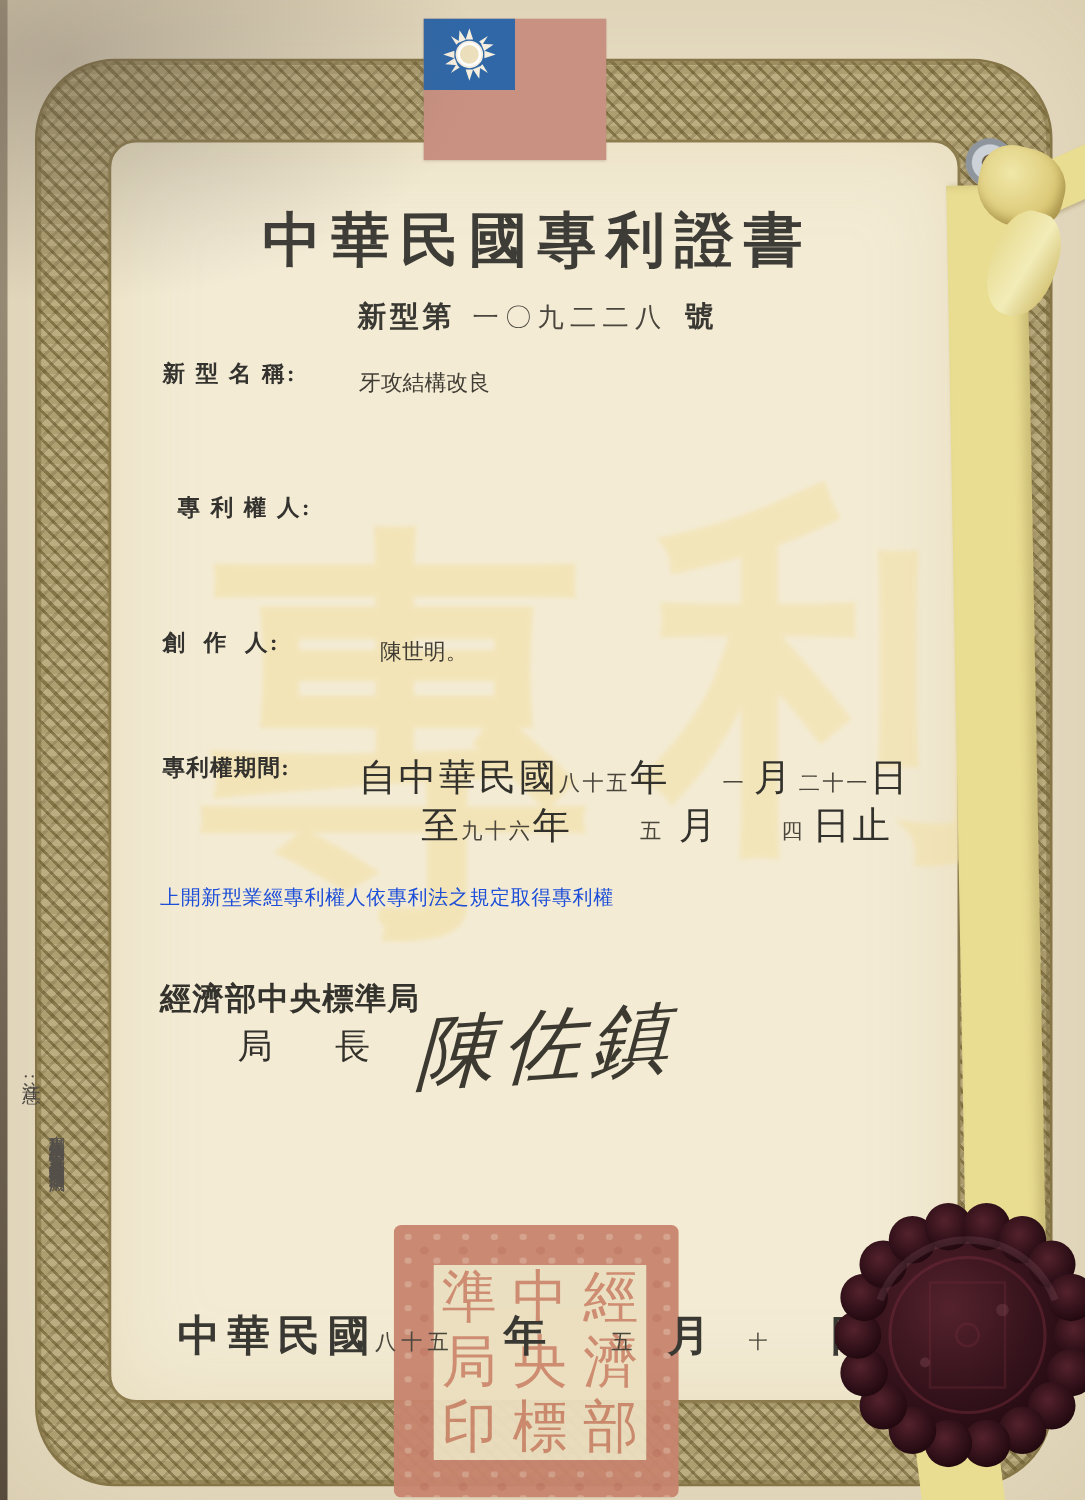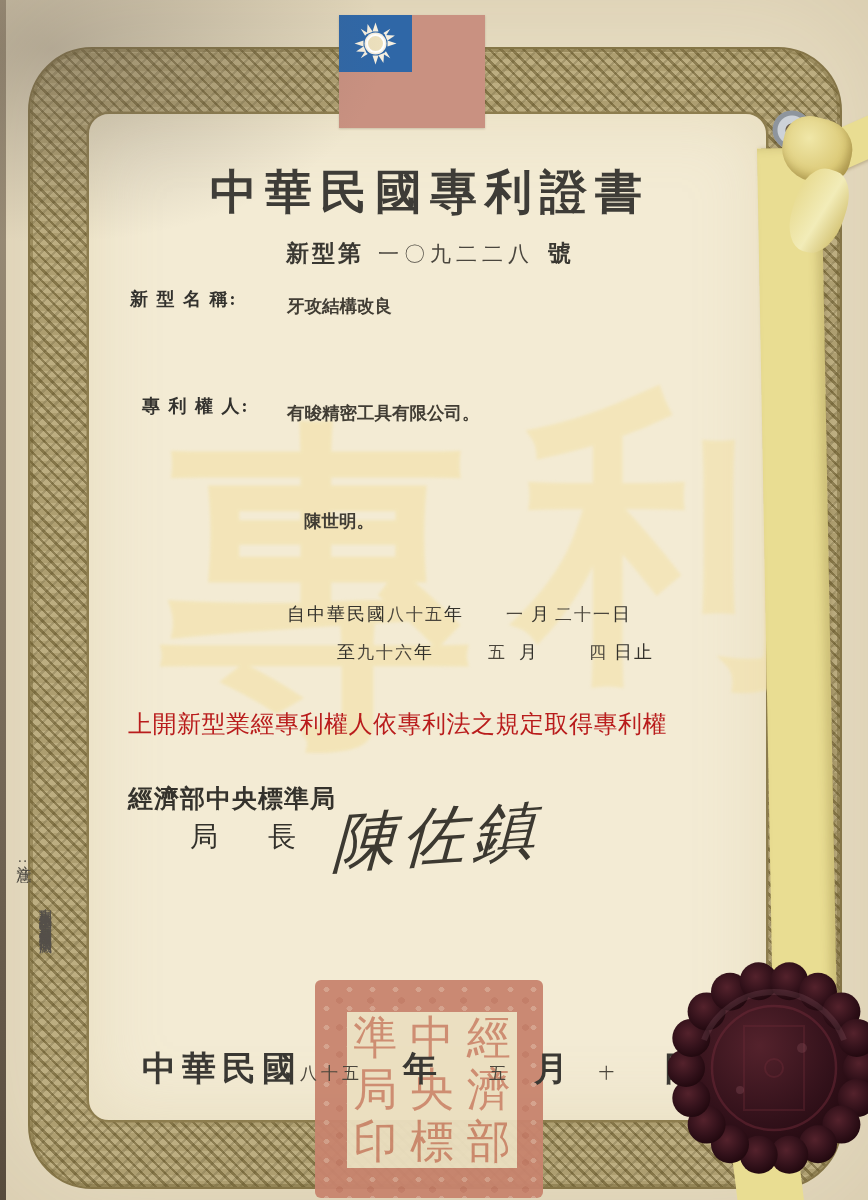--- a/index.html
+++ b/index.html
@@ -39,25 +39,25 @@
   .canton{position:absolute; left:0; top:0; width:73px; height:57px; background:#2f67a7;}
   
   .txt{z-index:5; color:#3a3832;}
   .title{left:105px; top:161px; width:650px; text-align:center;
          font-size:47px; font-weight:700; letter-spacing:8px; color:#3e3c37; white-space:nowrap;}
   .numline{left:105px; top:238px; width:650px; display:flex; justify-content:center;
            align-items:baseline; gap:14px;}
   .num-pre,.num-suf{font-size:23px; font-weight:700; letter-spacing:3px; color:#3a3832;}
   .num-val{font-size:21px; letter-spacing:5px; color:#4a463e;}
   .flabel{font-size:18px; letter-spacing:2px; color:#33322e; white-space:pre;font-weight:bold;}
-  .fvalue{font-size:17.5px; font-weight:700; color:#413d34; white-space:nowrap;text-align:center;}
+  .fvalue{font-size:17.5px; font-weight:400; color:#413d34; white-space:nowrap;text-align:center;}
   .term-line{display:flex; align-items:baseline; white-space:nowrap;}
-  .t-big{font-size:18px; letter-spacing:2px; color:#33312b;font-family:Liberation Mono, monospace;}
+  .t-big{font-size:30px; letter-spacing:2px; color:#33312b;font-family:Liberation Mono, monospace;}
   .t-small{font-size:17px; letter-spacing:2px; color:#4b463c;}
-  .statement{left:128px; top:708px; font-size:24px; letter-spacing:.5px; color:#b91c1c; white-space:nowrap;}
+  .statement{left:128px; top:708px; font-size:16px; letter-spacing:.5px; color:#1d4ed8; white-space:nowrap;}
   .agency{left:128px; top:782px; font-size:25px; font-weight:700; letter-spacing:1px; color:#34322c;}
   .signer{font-size:28px; color:#33312b;}
   .signature{left:332px; top:793px; font-size:64px; font-style:italic; letter-spacing:6px;
              color:#3c3931; transform:rotate(-4deg) skewX(-6deg); white-space:nowrap;}
   .note-head{left:14px; top:853px; writing-mode:vertical-rl; font-size:15px; letter-spacing:3px;
              color:#4e4a42; z-index:5;}
   .note-body{left:16px; top:898px; height:212px; width:38px; writing-mode:vertical-rl;
              font-size:13px; line-height:18px; letter-spacing:1px; color:#55504a; z-index:5;}
   .date-big{font-size:34px; letter-spacing:6px; font-weight:600; color:#3a3833; z-index:5;}
   .date-small{font-size:17px; letter-spacing:4px; color:#4b463c; z-index:5;}
@@ -144,24 +144,25 @@
   <div class="abs txt numline">
     <span class="num-pre">新型第</span>
     <span class="num-val">一〇九二二八</span>
     <span class="num-suf">號</span>
   </div>
 
   <div class="abs txt flabel" style="left:130px; top:287px;">新 型 名 稱:</div>
   <div class="abs txt fvalue" style="left:287px; top:294px;">牙攻結構改良</div>
 
   <div class="abs txt flabel" style="left:142px; top:394px;">專 利 權 人:</div>
-  <div class="abs txt fvalue" style="left:287px; top:401px;">有晙精密工具有限公司。</div>
-
+
+  <div class="abs txt flabel" style="left:130px; top:502px;">創  作  人:</div>
   <div class="abs txt fvalue" style="left:304px; top:509px;">陳世明。</div>
 
+  <div class="abs txt flabel" style="left:130px; top:602px; letter-spacing:1px;">專利權期間:</div>
   <div class="abs txt term-line" style="left:287px; top:602px;">
     <span class="t-big">自中華民國</span>
     <span class="t-small">八十五</span>
     <span class="t-big">年</span>
     <span class="t-small" style="margin-left:42px;">一</span>
     <span class="t-big" style="margin-left:6px;">月</span>
     <span class="t-small" style="margin-left:4px;">二十一</span>
     <span class="t-big">日</span>
   </div>
   <div class="abs txt term-line" style="left:337px; top:640px;">

